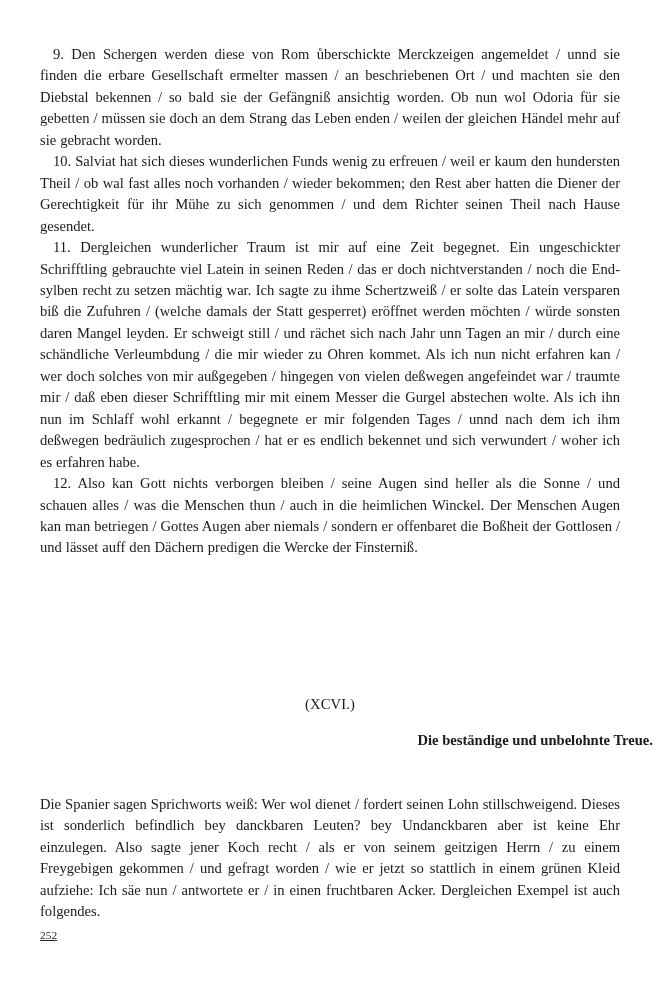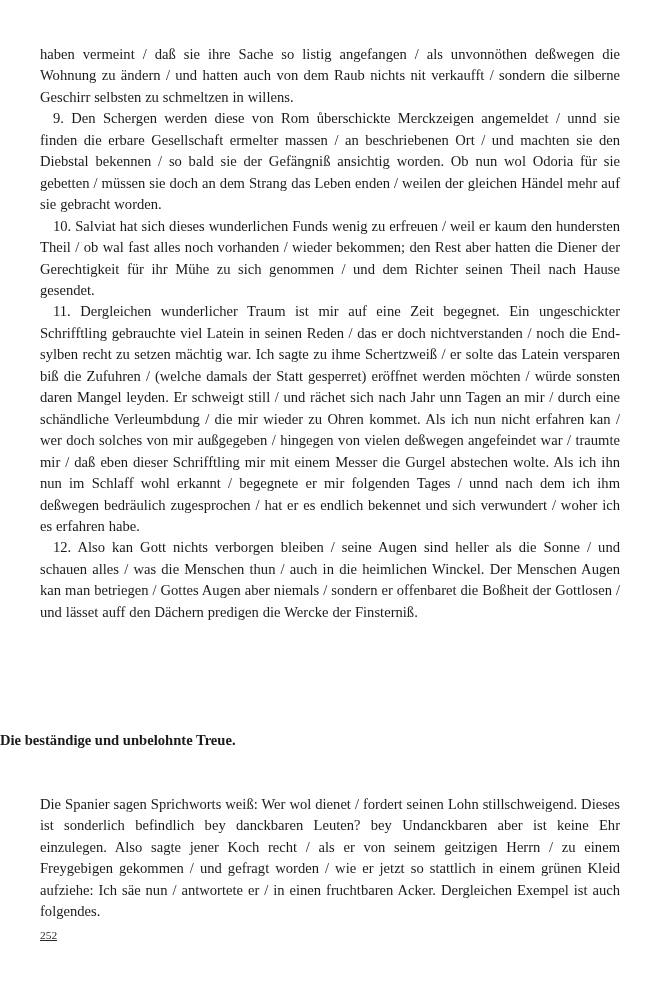--- a/index.html
+++ b/index.html
@@ -59,21 +59,21 @@
     font-size: 14.6px;
     line-height: 21.45px;
     letter-spacing: 0.01em;
   }
 
   .section-title {
     position: absolute;
     left: 0;
     top: 730px;
     width: 653px;
-    text-align: left;
+    text-align: right;
     font-size: 14.6px;
     line-height: 21.45px;
     font-weight: bold;
   }
 
   .closing-block {
     position: absolute;
     left: 40px;
     top: 766px;
     width: 580px;
@@ -89,27 +89,27 @@
     color: #2a2a2a;
     text-decoration: underline;
   }
 </style>
 </head>
 <body>
 
 <div class="page">
 
   <div class="text-block">
-    <p class="para">haben vermeint / daß sie ihre Sache so listig angefangen / als unvonnöthen deßwegen die Wohnung zu ändern / und hatten auch von dem Raub nichts nit verkaufft / sondern die silberne Geschirr selbsten zu schmeltzen in willens.</p>
     <p class="para indented">9. Den Schergen werden diese von Rom ůberschickte Merckzeigen angemeldet / unnd sie finden die erbare Gesellschaft ermelter massen / an beschriebenen Ort / und machten sie den Diebstal bekennen / so bald sie der Gefängniß ansichtig worden. Ob nun wol Odoria für sie gebetten / müssen sie doch an dem Strang das Leben enden / weilen der gleichen Händel mehr auf sie gebracht worden.</p>
     <p class="para indented">10. Salviat hat sich dieses wunderlichen Funds wenig zu erfreuen / weil er kaum den hundersten Theil / ob wal fast alles noch vorhanden / wieder bekommen; den Rest aber hatten die Diener der Gerechtigkeit für ihr Mühe zu sich genommen / und dem Richter seinen Theil nach Hause gesendet.</p>
     <p class="para indented">11. Dergleichen wunderlicher Traum ist mir auf eine Zeit begegnet. Ein ungeschickter Schrifftling gebrauchte viel Latein in seinen Reden / das er doch nichtverstanden / noch die End-sylben recht zu setzen mächtig war. Ich sagte zu ihme Schertzweiß / er solte das Latein versparen biß die Zufuhren / (welche damals der Statt gesperret) eröffnet werden möchten / würde sonsten daren Mangel leyden. Er schweigt still / und rächet sich nach Jahr unn Tagen an mir / durch eine schändliche Verleumbdung / die mir wieder zu Ohren kommet. Als ich nun nicht erfahren kan / wer doch solches von mir außgegeben / hingegen von vielen deßwegen angefeindet war / traumte mir / daß eben dieser Schrifftling mir mit einem Messer die Gurgel abstechen wolte. Als ich ihn nun im Schlaff wohl erkannt / begegnete er mir folgenden Tages / unnd nach dem ich ihm deßwegen bedräulich zugesprochen / hat er es endlich bekennet und sich verwundert / woher ich es erfahren habe.</p>
     <p class="para indented">12. Also kan Gott nichts verborgen bleiben / seine Augen sind heller als die Sonne / und schauen alles / was die Menschen thun / auch in die heimlichen Winckel. Der Menschen Augen kan man betriegen / Gottes Augen aber niemals / sondern er offenbaret die Boßheit der Gottlosen / und lässet auff den Dächern predigen die Wercke der Finsterniß.</p>
   </div>
 
+  <div class="section-number">(XCVI.)</div>
 
   <div class="section-title">Die beständige und unbelohnte Treue.</div>
 
   <div class="closing-block">
     <p class="para">Die Spanier sagen Sprichworts weiß: Wer wol dienet / fordert seinen Lohn stillschweigend. Dieses ist sonderlich befindlich bey danckbaren Leuten? bey Undanckbaren aber ist keine Ehr einzulegen. Also sagte jener Koch recht / als er von seinem geitzigen Herrn / zu einem Freygebigen gekommen / und gefragt worden / wie er jetzt so stattlich in einem grünen Kleid aufziehe: Ich säe nun / antwortete er / in einen fruchtbaren Acker. Dergleichen Exempel ist auch folgendes.</p>
   </div>
 
   <div class="page-number">252</div>
 
 </div>

